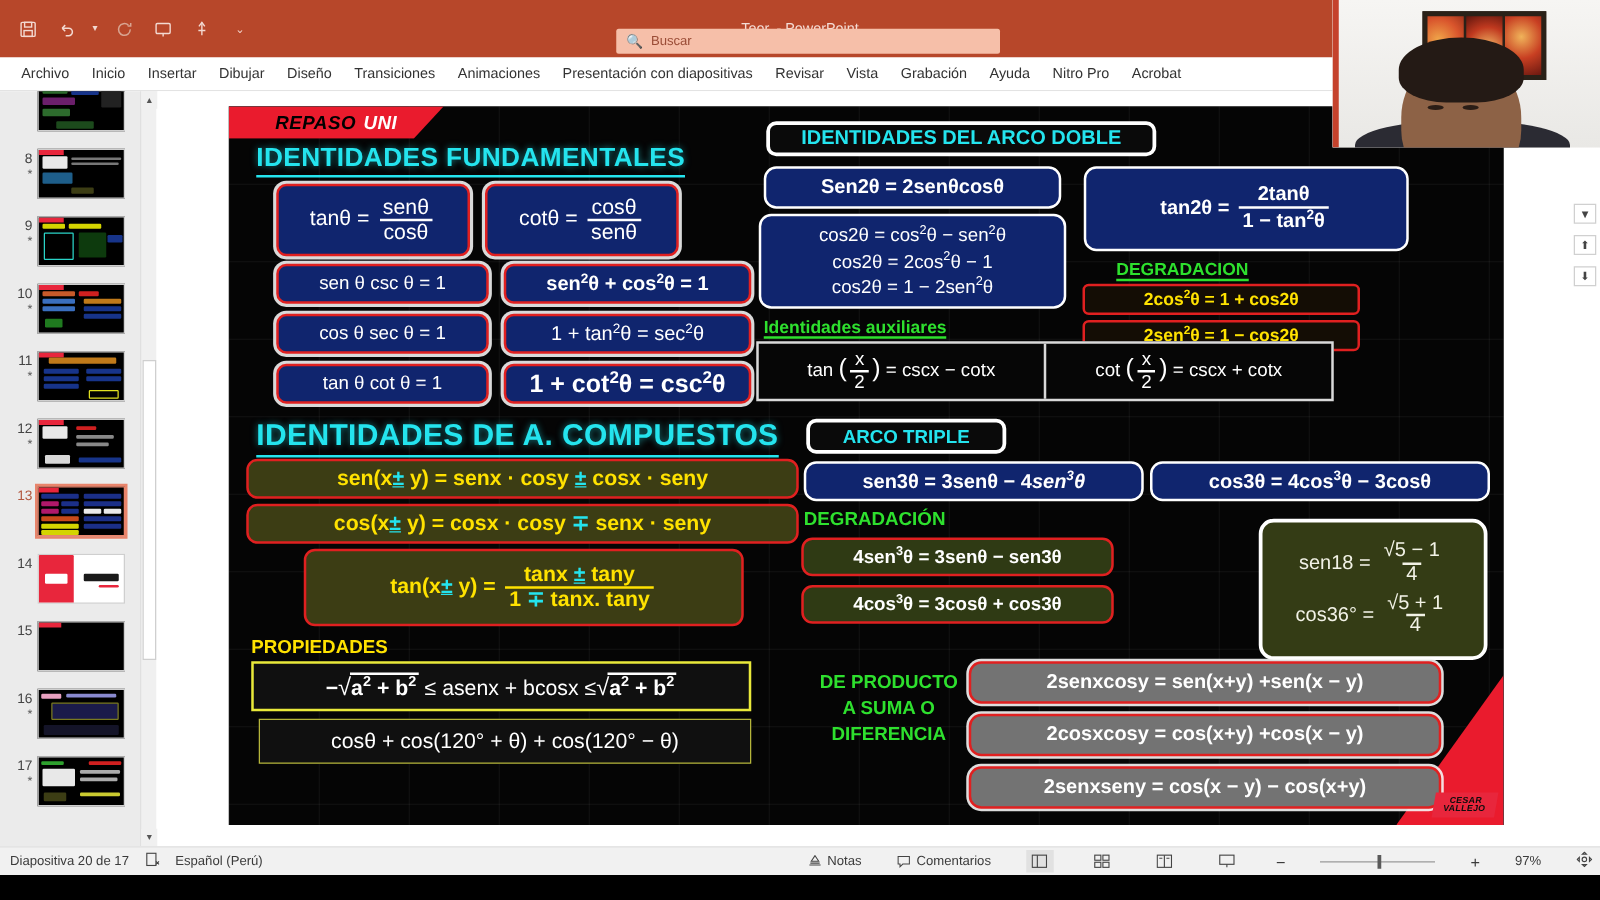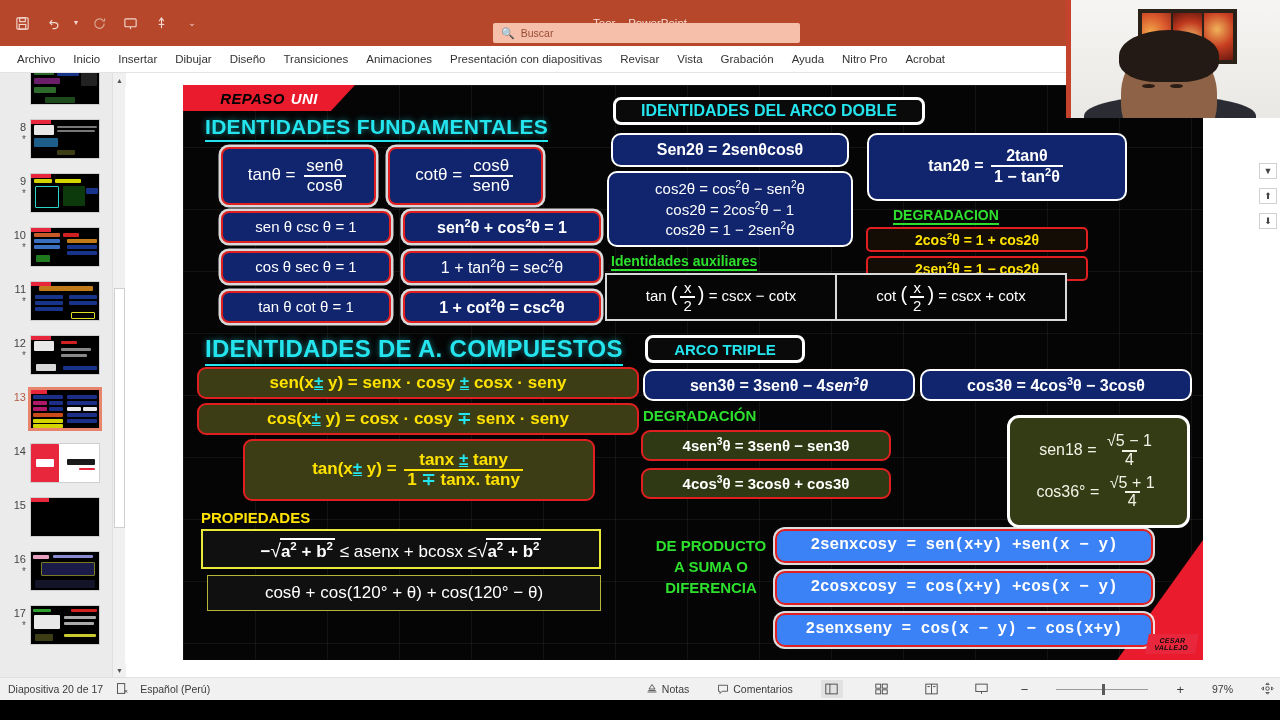--- a/index.html
+++ b/index.html
@@ -140,22 +140,22 @@
   }
   .olivebox-w {
     background:#343c15; border:3px solid #ffffff; border-radius:12px;
     color:#f2f2e6;
   }
   .redyellow {
     background:#140d05; border:2.5px solid #e02020; border-radius:5px;
     color:#ffe200;
   }
   .tealred {
-    background:#3b82f6; border:2.5px solid #e02020; border-radius:10px;
-    color:#ffffff; box-shadow:0 0 0 2px rgba(245,245,245,.9);font-family:Liberation Mono, monospace;
+    background:#737373; border:2.5px solid #e02020; border-radius:10px;
+    color:#ffffff; box-shadow:0 0 0 2px rgba(245,245,245,.9);
   }
   .ylw-outline {
     background:#101010; border:2px solid #e9e93a; color:#ffffff;
   }
   .ylw-outline.thin { border:1.5px solid #b5b53a; }
   .label-green {
     position:absolute; color:#2ee02e; font-weight:bold; white-space:nowrap;
   }
   .label-green.ul { border-bottom:2px solid #2ee02e; }
   .label-yellow {
@@ -540,21 +540,21 @@
         <div class="fbox navy" style="left:38px; top:126px; width:170px; height:32px; font-size:15px;">sen θ csc θ = 1</div>
         <div class="fbox navy" style="left:38px; top:166px; width:170px; height:32px; font-size:15px;">cos θ sec θ = 1</div>
         <div class="fbox navy" style="left:38px; top:206px; width:170px; height:32px; font-size:15px;">tan θ cot θ = 1</div>
 
         <div class="fbox navy" style="left:220px; top:126px; width:198px; height:32px; font-size:16px; font-weight:bold;">
           <span><span>sen</span><span class="sup">2</span><span>θ + cos</span><span class="sup">2</span><span>θ = 1</span></span>
         </div>
         <div class="fbox navy" style="left:220px; top:166px; width:198px; height:32px; font-size:16px; font-weight:normal;">
           <span><span>1 + tan</span><span class="sup">2</span><span>θ = sec</span><span class="sup">2</span><span>θ</span></span>
         </div>
-        <div class="fbox navy" style="left:220px; top:206px; width:198px; height:32px; font-size:16px; font-weight:bold;">
+        <div class="fbox navy" style="left:220px; top:206px; width:198px; height:32px; font-size:20px; font-weight:bold;">
           <span><span>1 + cot</span><span class="sup">2</span><span>θ = csc</span><span class="sup">2</span><span>θ</span></span>
         </div>
 
         <div class="pill-title" style="left:430px; top:12px; width:312px; height:28px; font-size:16px;">IDENTIDADES DEL ARCO DOBLE</div>
 
         <div class="fbox navy-w" style="left:428px; top:48px; width:238px; height:34px; font-size:16px; font-weight:bold;">Sen2θ = 2senθcosθ</div>
 
         <div class="fbox navy-w" style="left:424px; top:86px; width:246px; height:76px; font-size:15px; flex-direction:column; gap:2px;">
           <span><span>cos2θ = cos</span><span class="sup">2</span><span>θ − sen</span><span class="sup">2</span><span>θ</span></span>
           <span><span>cos2θ = 2cos</span><span class="sup">2</span><span>θ − 1</span></span>

